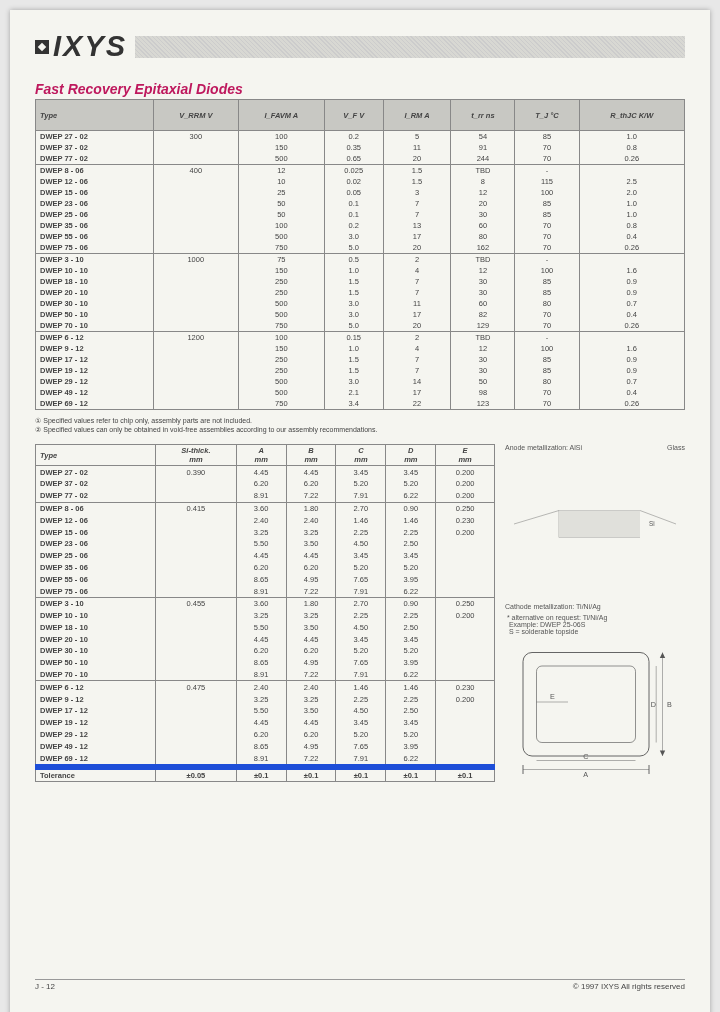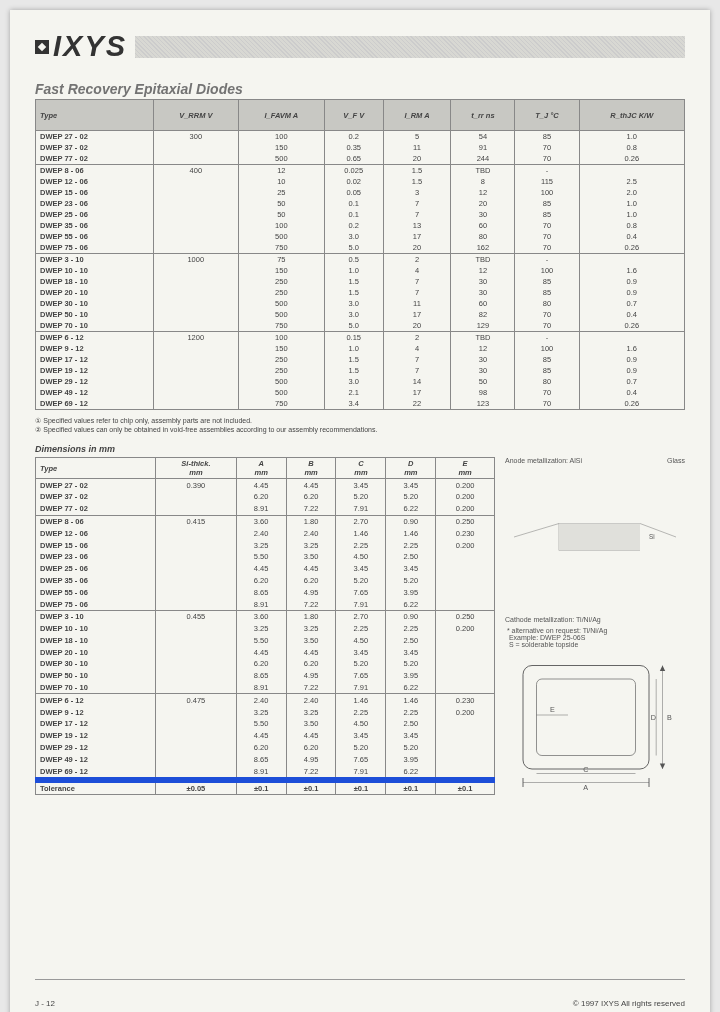--- a/index.html
+++ b/index.html
@@ -2,39 +2,39 @@
 <html><head>
 <meta charset="utf-8">
 <style>
 body { margin:0; font-family:Arial,Helvetica,sans-serif; background:#e8e8e8; width:720px; height:1012px; overflow:hidden; }
 .page { background:#f5f5f0; margin:10px; padding:20px 25px; height:970px; box-shadow:0 0 5px rgba(0,0,0,0.3); position:relative; font-size:7.5px; color:#444; }
 .logo-bar { display:flex; align-items:center; margin-bottom:18px; }
 .logo-mark { width:14px; height:14px; background:#333; margin-right:4px; position:relative; }
 .logo-mark::after { content:''; position:absolute; width:6px; height:6px; background:#f5f5f0; top:4px; left:4px; transform:rotate(45deg); }
 .logo-text { font-size:29px; font-weight:bold; letter-spacing:2px; color:#333; font-style:italic; }
 .header-band { flex:1; height:22px; background:#d8d8d3; margin-left:8px; background-image:repeating-linear-gradient(45deg,#ccc,#ccc 1px,#d8d8d3 1px,#d8d8d3 3px); }
-h1 { font-size:14px; font-style:italic; font-weight:bold; margin:8px 0 2px 0; color:#737373; }
+h1 { font-size:14px; font-style:italic; font-weight:bold; margin:8px 0 2px 0; color:#be185d; }
 h2 { font-size:14px; font-style:italic; font-weight:bold; margin:0 0 14px 0; color:#333; }
 table { border-collapse:collapse; width:100%; }
 .t1 td, .t1 th { border-right:1px solid #888; padding:1px 3px; text-align:center; white-space:nowrap; }
 .t1 th { background:#c8c8c3; font-style:italic; font-weight:bold; height:28px; vertical-align:middle; }
 .t1 .type-col { text-align:left; padding-left:4px; }
 .t1 tbody tr.group-start td { border-top:1px solid #888; }
 .t1 { border:1px solid #888; margin-bottom:6px; }
 .notes { font-size:7px; margin:4px 0 10px 0; line-height:1.3; }
 .dim-title { font-style:italic; font-weight:bold; font-size:9px; margin-bottom:3px; }
 .dim-wrap { display:flex; gap:10px; }
 .t2 { border:1px solid #888; }
 .t2 td, .t2 th { border-right:1px solid #888; padding:1px 4px; text-align:center; white-space:nowrap; }
 .t2 th { font-weight:bold; font-style:italic; border-bottom:1px solid #888; }
 .t2 .type-col { text-align:left; font-weight:bold; padding-left:4px; }
 .t2 tbody tr.group-start td { border-top:1px solid #888; }
 .t2 tfoot td { border-top:6px solid #1d4ed8; font-weight:bold; }
 .diagram { flex:1; position:relative; font-size:7px; color:#555; }
-.footer { position:absolute; bottom:12px; left:25px; right:25px; display:flex; justify-content:space-between; font-size:8px; border-top:1px solid #999; padding-top:19px; }
+.footer { position:absolute; bottom:29px; left:25px; right:25px; display:flex; justify-content:space-between; font-size:8px; border-top:1px solid #999; padding-top:2px; }
 .chip-svg { width:180px; height:140px; }
 </style>
 </head>
 <body>
 <div class="page">
 <div class="logo-bar">
 <span class="logo-mark"></span>
 <span class="logo-text">IXYS</span>
 <div class="header-band"></div>
 </div>
@@ -305,21 +305,20 @@
           <td>0.26</td>
         </tr>
       </tbody>
 </table>
 
 <div class="notes">
 <div>① Specified values refer to chip only, assembly parts are not included.</div>
 <div>② Specified values can only be obtained in void-free assemblies according to our assembly recommendations.</div>
 </div>
 
-<div class="dim-title">Dimensions in mm</div>
 <div class="dim-wrap">
 <table class="t2">
 <thead>
           <tr id="t2head">
             <th class="type-col">Type</th>
             <th>Si-thick.<br>mm</th>
             <th>A<br>mm</th>
             <th>B<br>mm</th>
             <th>C<br>mm</th>
             <th>D<br>mm</th>

